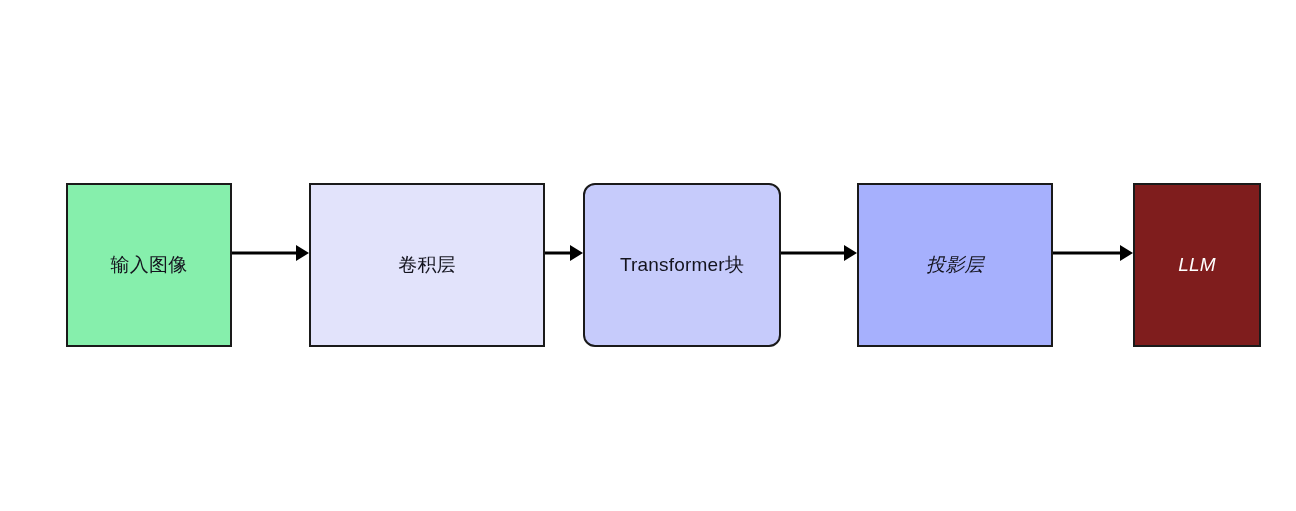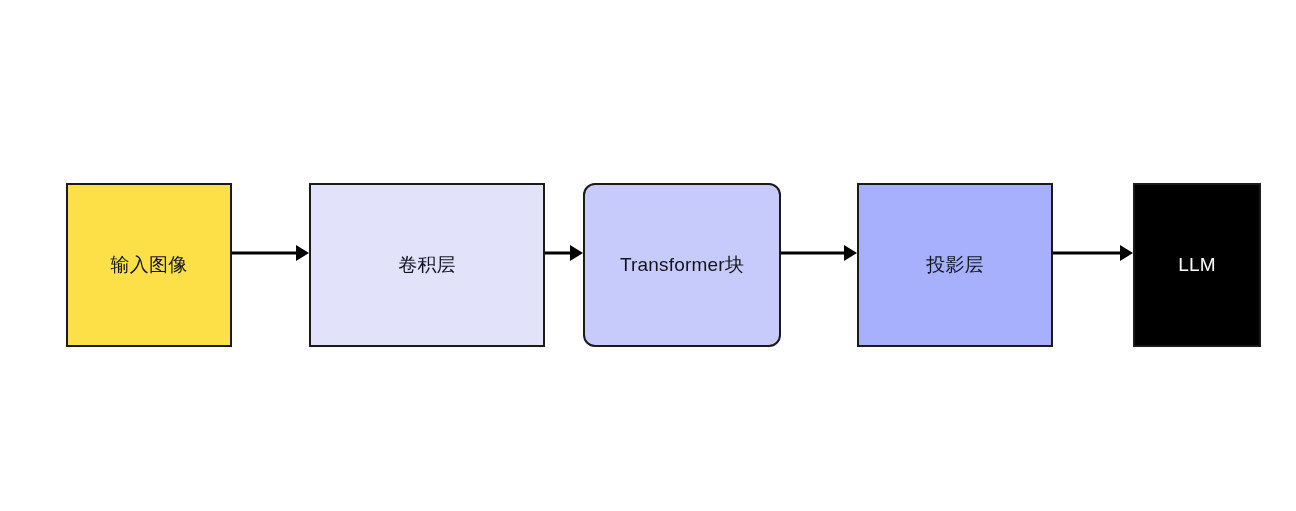--- a/index.html
+++ b/index.html
@@ -68,28 +68,28 @@
         <line x1="0" y1="12" x2="63" y2="12" stroke="#000000" stroke-width="3"></line>
         <polygon points="63,4 76,12 63,20" fill="#000000"></polygon>
       </svg>
     </div>
     <div class="edge" style="left: 1053px; top: 241px; width: 80px;">
       <svg width="80" height="24" viewBox="0 0 80 24">
         <line x1="0" y1="12" x2="67" y2="12" stroke="#000000" stroke-width="3"></line>
         <polygon points="67,4 80,12 67,20" fill="#000000"></polygon>
       </svg>
     </div>
-    <div class="node" style="left: 66px; top: 183px; width: 166px; height: 164px; background: #fde047; border-color: rgb(26, 26, 26);">
+    <div class="node" style="left: 66px; top: 183px; width: 166px; height: 164px; background: #86efac; border-color: rgb(26, 26, 26);">
       <span class="node-label" style="color: rgb(20, 20, 30);">输入图像</span>
     </div>
     <div class="node" style="left: 309px; top: 183px; width: 236px; height: 164px; background: rgb(226, 227, 251); border-color: rgb(26, 26, 26);">
       <span class="node-label" style="color: rgb(20, 20, 30);">卷积层</span>
     </div>
     <div class="node" style="left: 583px; top: 183px; width: 198px; height: 164px; background: rgb(198, 203, 251); border-color: rgb(26, 26, 26); border-radius: 12px;">
       <span class="node-label" style="color: rgb(20, 20, 30);">Transformer块</span>
     </div>
-    <div class="node" style="left: 857px; top: 183px; width: 196px; height: 164px; background: rgb(166, 176, 253); border-color: rgb(26, 26, 26);">
+    <div class="node" style="left: 857px; top: 183px; width: 196px; height: 164px; background: rgb(166, 176, 253); border-color: rgb(26, 26, 26); font-style: italic;">
       <span class="node-label" style="color: rgb(20, 20, 30);">投影层</span>
     </div>
-    <div class="node" style="left: 1133px; top: 183px; width: 128px; height: 164px; background: #000000; border-color: rgb(26, 26, 26);">
+    <div class="node" style="left: 1133px; top: 183px; width: 128px; height: 164px; background: #7f1d1d; border-color: rgb(26, 26, 26); font-style: italic;">
       <span class="node-label light" style="color: rgb(255, 255, 255);">LLM</span>
     </div>
   </div>
 
 </body></html>

